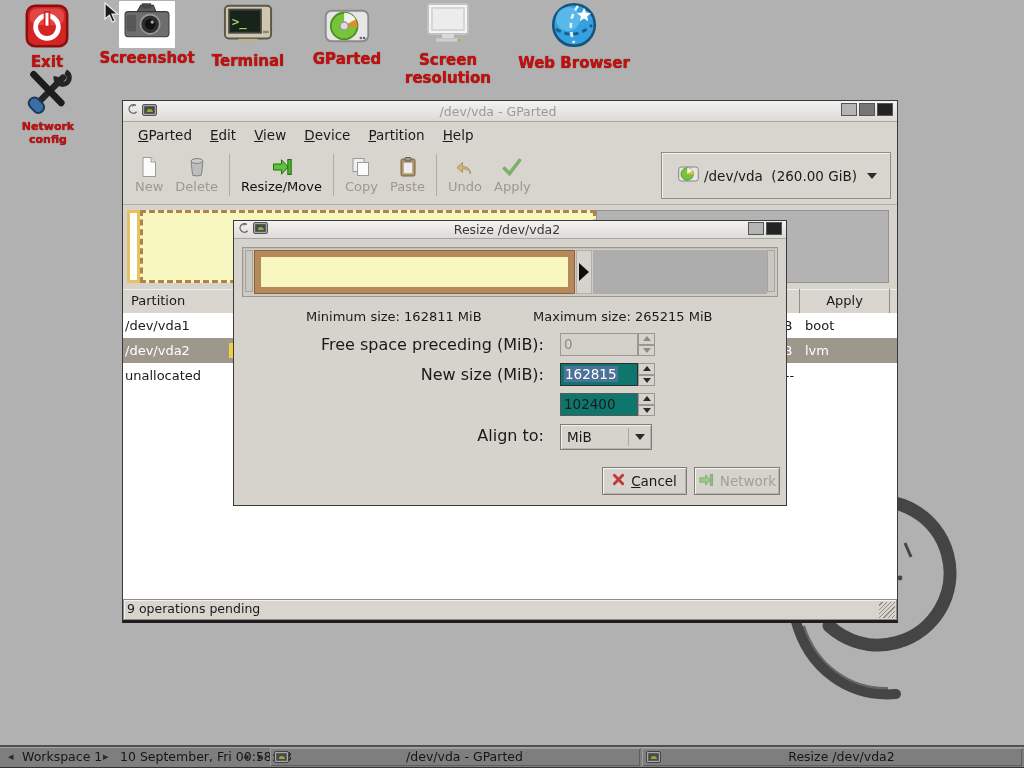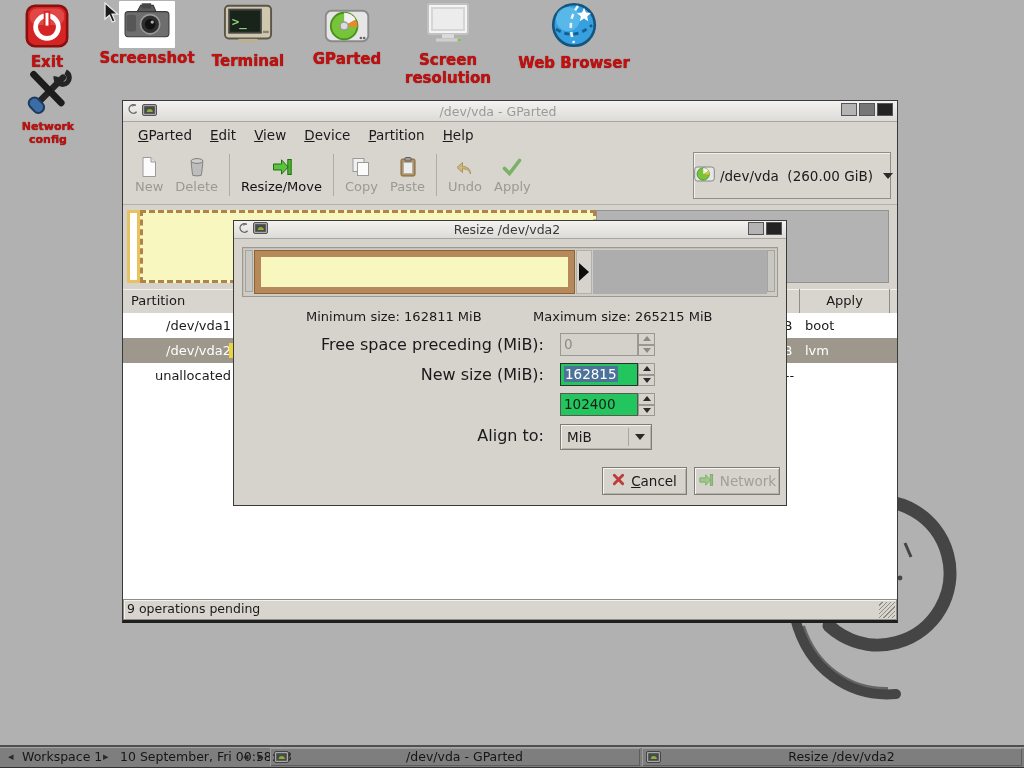--- a/index.html
+++ b/index.html
@@ -39,42 +39,42 @@
   .toolbar{position:absolute;left:0;top:47px;right:0;height:55px;background:#d8d5cf;
            border-bottom:1px solid #b6b4ae;display:flex;align-items:flex-start;padding:4px 0 0 6px}
   .tbtn{display:flex;flex-direction:column;align-items:center;justify-content:flex-start;
         gap:1px;padding:2px 6px;font-size:13px;color:#111}
   .tbtn.disabled{color:#9b9992}
   .tbtn .ti{height:24px;display:flex;align-items:flex-end}
   .tsep{width:1px;height:42px;background:#aeaca6;margin:2px 5px 0 5px}
 
   .devcombo{position:absolute;right:6px;top:4px;width:196px;height:45px;background:#d8d5cf;
             border:1px solid #8f8d87;box-shadow:inset 1px 1px 0 #f2f1ee;
-            display:flex;align-items:center;padding:0 0;gap:5px}
+            display:flex;align-items:center;padding:0 16px;gap:5px}
   .combo-text{white-space:pre;font-size:13.5px}
   .devcombo .vline{width:1px;align-self:stretch;margin:4px 0;background:#b0aea8;margin-left:auto}
   .arrow-down{width:0;height:0;border-left:5px solid transparent;border-right:5px solid transparent;
               border-top:6px solid #2a2a2a}
 
   
   .ppanel{position:absolute;left:0;top:103px;right:0;height:85px;background:#d6d3cd;
           border-top:1px solid #b2b0aa;border-bottom:1px solid #b2b0aa}
   .pbar{position:absolute;left:4px;top:5px;width:764px;height:73px}
   .pseg{position:absolute;top:0;height:73px;box-sizing:border-box}
   .seg-vda1{left:0;width:13px;background:#fff;border:3px solid #e7c25e}
   .seg-vda2{left:13px;width:456px;background:#f7f7bf;border:3px dashed #b08449}
   .seg-unalloc{left:469px;width:293px;background:#b3b3b3;border:1px solid #929292}
 
   
   .thead{position:absolute;left:0;top:188px;right:0;height:24px;background:#d8d5cf;
          border-bottom:1px solid #8f8d87;box-shadow:inset 0 1px 0 #f2f1ee;line-height:24px;font-size:13px}
   .hline{position:absolute;top:0;width:1px;height:24px;background:#8f8d87}
   .tbody{position:absolute;left:0;top:212px;right:0;height:286px;background:#fff}
   .trow{position:absolute;left:0;right:0;height:25px;line-height:25px;font-size:13px}
-  .trow .pname{position:absolute;left:2px;width:106px;text-align:right}
+  .trow .pname{position:absolute;left:2px;width:106px;text-align:left}
   .trow .sfrag{position:absolute;left:657px}
   .trow .pflags{position:absolute;left:682px}
   .row-sel{background:#9d978c;color:#fff}
   .keysliver{position:absolute;left:106px;top:5px;width:4px;height:15px;background:#ecd33f}
 
   .statusbar{position:absolute;left:0;top:498px;right:0;height:19px;background:#d8d5cf;
              border:1px solid #8f8d87;box-shadow:inset 1px 1px 0 #f2f1ee;
              font-size:12.5px;line-height:18px;padding-left:3px}
   .grip{position:absolute;right:1px;bottom:1px;width:16px;height:16px;
         background:repeating-linear-gradient(135deg,transparent 0 2px,#8f8d87 2px 3px)}
@@ -95,21 +95,21 @@
 
   .minmax{position:absolute;top:88px;left:0;right:0;height:16px;font-size:13px}
   .minmax .mn{position:absolute;left:72px}
   .minmax .mx{position:absolute;left:299px}
 
   .frow{position:absolute;left:0;right:0;height:24px}
   .flabel{position:absolute;left:0;width:310px;text-align:right;line-height:24px;font-size:16px}
   .fctrl{position:absolute;left:326px;top:0}
 
   .spin{display:flex;width:96px;height:23px;box-sizing:border-box}
-  .spin-val{width:78px;box-sizing:border-box;border:1px solid #5a5853;background:#22c55e;
+  .spin-val{width:78px;box-sizing:border-box;border:1px solid #5a5853;background:#0f766e;
             padding:2px 2px 0 3px;font-size:13.5px;overflow:hidden}
   .spin-btns{width:17px;display:flex;flex-direction:column}
   .sbtn{flex:1;background:#d6d3cd;border:1px solid #9a9890;display:flex;align-items:center;justify-content:center}
   .tri-up-s{width:0;height:0;border-left:4px solid transparent;border-right:4px solid transparent;border-bottom:5px solid #2a2a2a}
   .tri-dn-s{width:0;height:0;border-left:4px solid transparent;border-right:4px solid transparent;border-top:5px solid #2a2a2a}
   .spin.disabled .spin-val{background:#d4d1cb;color:#8c8a84;border-color:#9a9890}
   .spin.disabled .tri-up-s{border-bottom-color:#8c8a84}
   .spin.disabled .tri-dn-s{border-top-color:#8c8a84}
   .sel{background:#4d7299;color:#fff;padding:0 1px}
 

